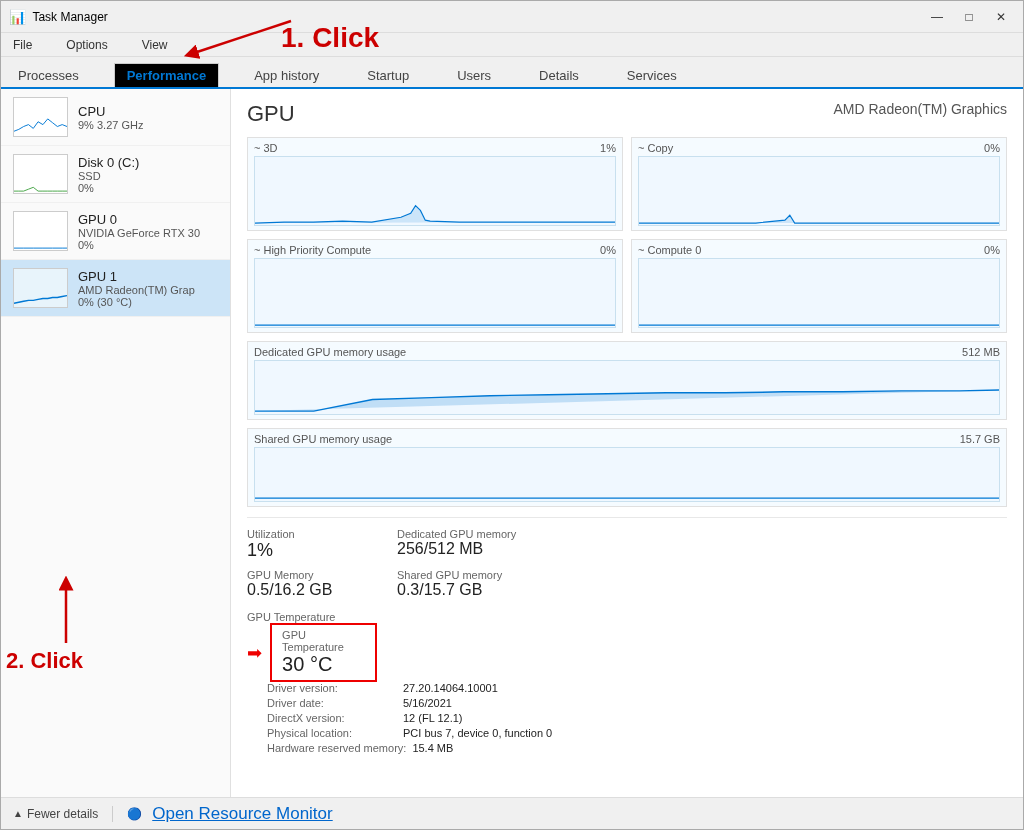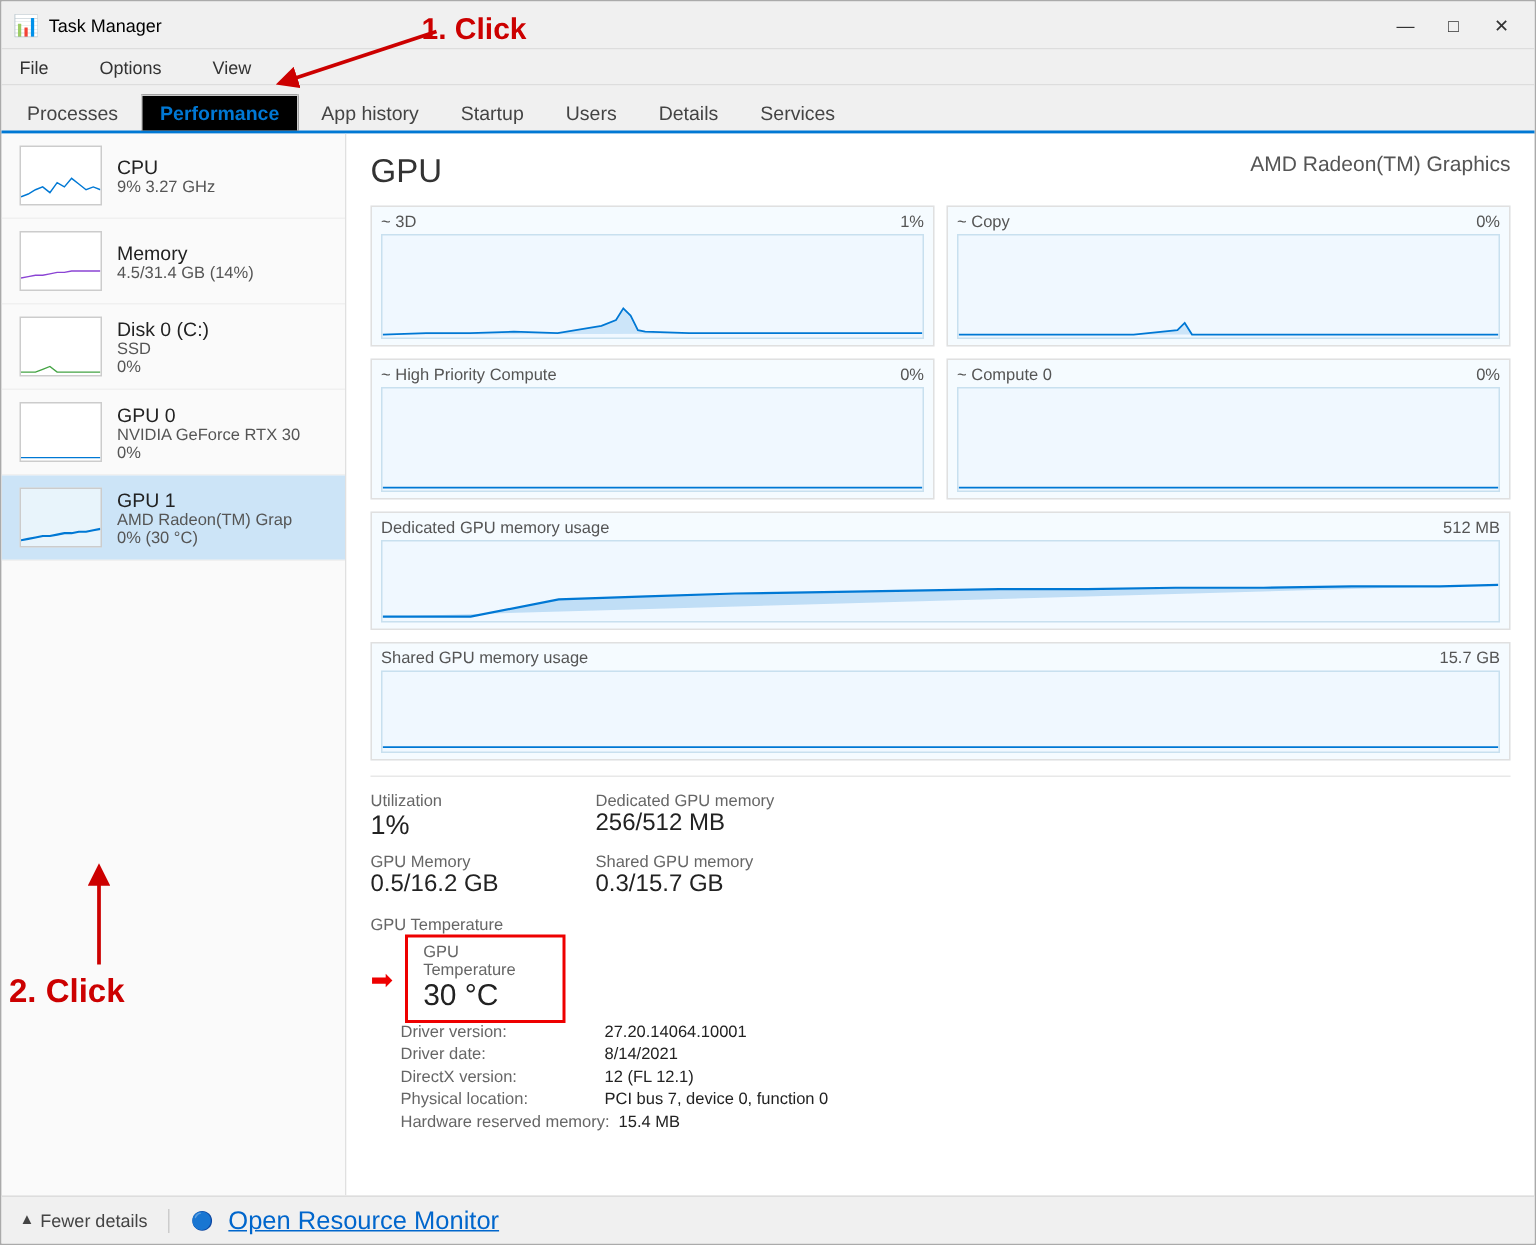--- a/index.html
+++ b/index.html
@@ -68,20 +68,21 @@
       color: #333;
     }
     
     .tabs {
       height: 32px;
       display: flex;
       align-items: flex-end;
       background: #f0f0f0;
       border-bottom: 2px solid #0078d4;
       padding: 0 4px;
+      gap: 20px;
     }
     .tab {
       padding: 4px 12px;
       font-size: 13px;
       cursor: pointer;
       color: #444;
       border: 1px solid transparent;
       border-bottom: none;
       margin-right: 2px;
       background: transparent;
@@ -267,31 +268,20 @@
           <svg viewBox="0 0 55 40" preserveAspectRatio="none">
             <polyline points="0,35 5,33 10,30 15,28 20,32 25,25 30,28 35,22 40,26 45,30 50,28 55,30" fill="none" stroke="#0078d4" stroke-width="1"></polyline>
           </svg>
         </div>
         <div class="sidebar-info">
           <div class="sidebar-info-name">CPU</div>
           <div class="sidebar-info-sub">9%  3.27 GHz</div>
         </div>
       </div>
 
-      <div class="sidebar-item">
-        <div class="sidebar-thumb">
-          <svg viewBox="0 0 55 40" preserveAspectRatio="none">
-            <polyline points="0,32 5,31 10,30 15,30 20,29 25,28 30,28 35,27 40,27 45,27 50,27 55,27" fill="none" stroke="#8b44d4" stroke-width="1"></polyline>
-          </svg>
-        </div>
-        <div class="sidebar-info">
-          <div class="sidebar-info-name">Memory</div>
-          <div class="sidebar-info-sub">4.5/31.4 GB (14%)</div>
-        </div>
-      </div>
 
       <div class="sidebar-item">
         <div class="sidebar-thumb">
           <svg viewBox="0 0 55 40" preserveAspectRatio="none">
             <polyline points="0,38 5,38 10,38 15,36 20,34 25,38 30,38 35,38 40,38 45,38 50,38 55,38" fill="none" stroke="#44a444" stroke-width="1"></polyline>
           </svg>
         </div>
         <div class="sidebar-info">
           <div class="sidebar-info-name">Disk 0 (C:)</div>
           <div class="sidebar-info-sub">SSD</div>
@@ -441,21 +431,21 @@
         </div>
 
         <div style="flex:1; padding-left:20px;">
           <div class="driver-info">
             <div class="driver-info-row">
               <span class="driver-info-label">Driver version:</span>
               <span class="driver-info-value">27.20.14064.10001</span>
             </div>
             <div class="driver-info-row">
               <span class="driver-info-label">Driver date:</span>
-              <span class="driver-info-value">8/14/2021</span>
+              <span class="driver-info-value">5/16/2021</span>
             </div>
             <div class="driver-info-row">
               <span class="driver-info-label">DirectX version:</span>
               <span class="driver-info-value">12 (FL 12.1)</span>
             </div>
             <div class="driver-info-row">
               <span class="driver-info-label">Physical location:</span>
               <span class="driver-info-value">PCI bus 7, device 0, function 0</span>
             </div>
             <div class="driver-info-row">
@@ -481,21 +471,21 @@
   <div style="position:absolute; top:5px; left:170px; pointer-events:none; z-index:20;">
     <svg width="220" height="55" style="overflow:visible;">
 
       <defs>
         <marker id="arrowhead1" markerWidth="6" markerHeight="6" refX="3" refY="3" orient="auto">
           <polygon points="0 0, 6 3, 0 6" fill="#cc0000"></polygon>
         </marker>
       </defs>
       <line x1="120" y1="15" x2="20" y2="48" stroke="#cc0000" stroke-width="2.5" marker-end="url(#arrowhead1)"></line>
     </svg>
-    <span style="position:absolute; top:3px; left:110px; font-size:20px; font-weight:bold; color:#cc0000;">1. Click</span>
+    <span style="position:absolute; top:16px; left:110px; font-size:28px; font-weight:bold; color:#cc0000;">1. Click</span>
   </div>
 
   <div style="position:absolute; bottom:155px; left:5px; pointer-events:none; z-index:20;">
     <svg width="130" height="80" style="overflow:visible; position:absolute; top:-75px; left:30px;">
       <defs>
         <marker id="arrowhead2" markerWidth="6" markerHeight="6" refX="3" refY="3" orient="auto">
           <polygon points="0 0, 6 3, 0 6" fill="#cc0000"></polygon>
         </marker>
       </defs>
       <line x1="30" y1="70" x2="30" y2="10" stroke="#cc0000" stroke-width="2.5" marker-end="url(#arrowhead2)"></line>

